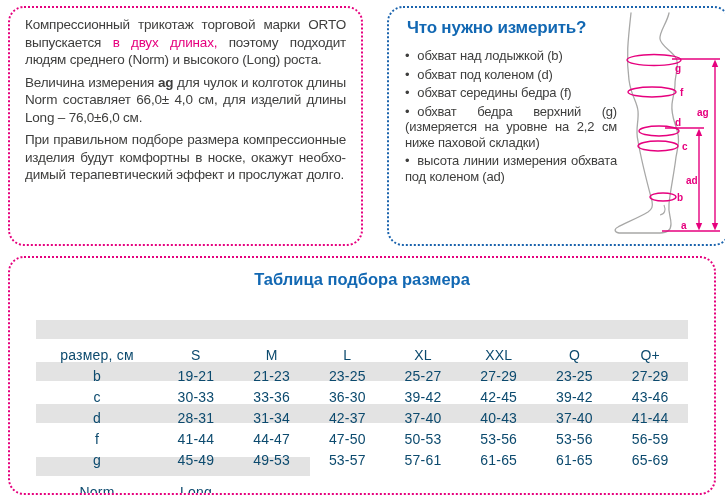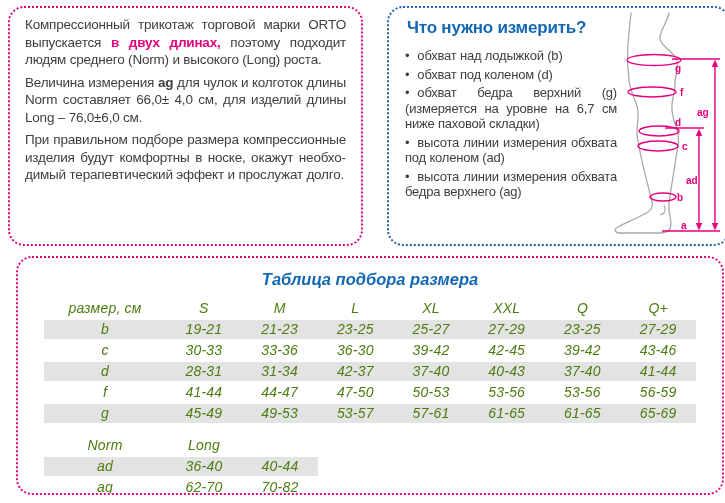--- a/index.html
+++ b/index.html
@@ -10,55 +10,55 @@
   .box{
     position:absolute;border:2px dotted;border-radius:16px;
     box-sizing:border-box;background:#fff;overflow:hidden;
   }
   
   #info-box{left:8px;top:6px;width:355px;height:240px;border-color:#e6007e;padding:8px 15px 6px 15px;}
   #info-box p{
     margin:0 0 5px 0;font-size:13.5px;line-height:17.5px;
     text-align:justify;letter-spacing:-0.2px;
   }
-  .hl{color:#e6007e;font-weight:bold;}
+  .hl{color:#e6007e;font-weight:normal;}
   .bld{font-weight:bold;}
   
   #measure-box{left:387px;top:6px;width:343px;height:240px;border-color:#1a63ad;padding:8px 0 0 16px;}
   .m-title{font-size:17px;font-weight:bold;color:#1268b3;margin:2px 0 10px 2px;letter-spacing:-0.2px;}
   .bullets{width:212px;font-size:13px;line-height:15.5px;text-align:justify;letter-spacing:-0.2px;}
   .bullet-item{margin-bottom:3px;}
   .bullet-item::before{content:"\2022";margin-right:8px;}
   #leg-svg{position:absolute;right:2px;top:4px;}
   
-  #table-box{left:16px;top:256px;width:708px;height:239px;border-color:#e6007e;padding:8px 26px 6px 26px;font-style:italic;}
+  #table-box{left:8px;top:256px;width:708px;height:239px;border-color:#e6007e;padding:8px 26px 6px 26px;}
   .t-title{font-size:16.5px;font-weight:bold;color:#1268b3;text-align:center;margin:4px 0 10px 0;}
   .grid-row{display:grid;grid-template-columns:122px repeat(7,1fr);height:19px;line-height:19px;margin-bottom:2px;}
   .len-row{display:grid;grid-template-columns:122px 76px 76px;height:19px;line-height:19px;margin-bottom:2px;width:274px;}
-  .grid-row>div,.len-row>div{text-align:center;font-size:14px;color:#4d7c0f;letter-spacing:0.2px;}
+  .grid-row>div,.len-row>div{text-align:center;font-size:14px;color:#0c4a6e;letter-spacing:0.2px;margin-top:47px;}
   .shaded{background:#e3e3e3;}
   .len-gap{height:11px;}
 </style>
 </head>
 <body>
 
 <div class="box" id="info-box">
   <p><span>Компрессионный трикотаж торговой марки ORTO вы­пускается </span><span class="hl">в двух длинах,</span><span> поэтому подходит людям среднего (Norm) и высокого (Long) роста.</span></p>
   <p><span>Величина измерения </span><span class="bld">ag</span><span> для чулок и колготок длины Norm составляет 66,0± 4,0 см, для изделий длины Long – 76,0±6,0 см.</span></p>
   <p><span>При правильном подборе размера компрессионные изделия будут комфортны в носке, окажут необхо­димый терапевтический эффект и прослужат долго.</span></p>
 </div>
 
 <div class="box" id="measure-box">
   <div class="m-title">Что нужно измерить?</div>
   <div class="bullets">
     <div class="bullet-item">обхват над лодыжкой (b)</div>
     <div class="bullet-item">обхват под коленом (d)</div>
-    <div class="bullet-item">обхват бедра верхний (g) (измеря­ется на уровне на 6,7 см ниже пахо­вой складки)</div>
+    <div class="bullet-item">обхват середины бедра (f)</div>
+    <div class="bullet-item">обхват бедра верхний (g) (измеря­ется на уровне на 2,2 см ниже пахо­вой складки)</div>
     <div class="bullet-item">высота линии измерения обхвата под коленом (ad)</div>
-    <div class="bullet-item">высота линии измерения обхвата бедра верхнего (ag)</div>
   </div>
 
   <svg id="leg-svg" viewBox="591 12 126 228" width="126" height="228" xmlns="http://www.w3.org/2000/svg">
 
     <path d="M622,13 C619,40 617,58 620,80 C622,96 628,101 629,111 C630,122 626,129 629,141
          C632,159 639,186 643,201 C644,207 643,209 639,212 C629,218 614,224 609,227
          C605,229 605,232 610,233 L651,233 C658,233 662,230 662,224 C662,217 659,213 660,204
          C661,192 665,174 667,157 C669,146 671,140 668,130 C665,120 662,115 663,104
          C664,96 666,91 666,84 C666,74 671,65 667,58 C663,51 652,46 651,39 C650,32 658,23 660,13" fill="#ffffff" stroke="#a8a8a7" stroke-width="1.3" stroke-linecap="round"></path>
     <path d="M655,205 C657,210 656,214 651,215" fill="none" stroke="#a8a8a7" stroke-width="1.1"></path>

